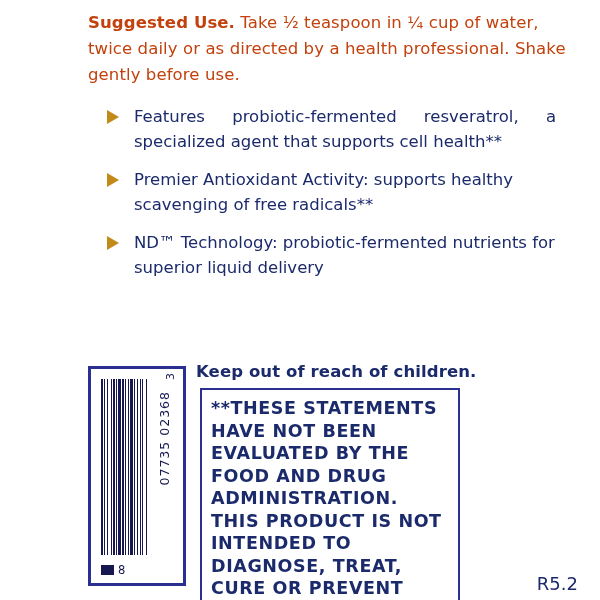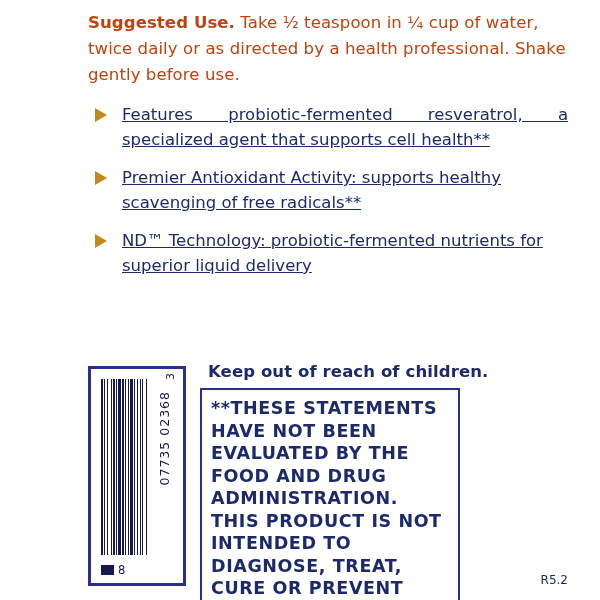--- a/index.html
+++ b/index.html
@@ -27,24 +27,23 @@
     line-height: 26px;
     color: #c2410c;
     margin: 0 0 14px 0;
     letter-spacing: 0.1px;
   }
   .suggested .lead {
     font-weight: bold;
   }
   
   .bullets {
-    margin: 4px;
+    margin: 16px;
     padding: 0;
     list-style: none;
-    text-decoration: underline;
   }
   .bullet {
     position: relative;
     padding-left: 30px;
     margin-bottom: 13px;
     font-size: 16.5px;
     line-height: 25px;
     color: #1b2a6b;
     text-align: justify;
     padding-right: 6px;
@@ -137,21 +136,21 @@
     background: #16184f;
     display: block;
   }
   .bc-bottom .d8 {
     font-size: 11.5px;
     color: #16184f;
   }
   
   .keepout {
     position: absolute;
-    left: 208px;
+    left: 196px;
     top: 4px;
     font-size: 16.5px;
     font-weight: bold;
     color: #1b2a6b;
     letter-spacing: 0.1px;
   }
   
   .disclaimer {
     position: absolute;
     left: 200px;
@@ -165,23 +164,23 @@
     margin: 0;
     font-size: 17.5px;
     line-height: 22.5px;
     font-weight: bold;
     letter-spacing: 0.6px;
     color: #1b2a6b;
     text-transform: uppercase;
   }
   .revision {
     position: absolute;
-    right: 32px;
+    right: 22px;
     top: 215px;
-    font-size: 12px;
+    font-size: 18px;
     color: #1b2a6b;
   }
 </style>
 </head>
 <body>
 
 <div class="label">
 
   <p class="suggested">
     <span class="lead">Suggested Use.</span><span> Take ½ teaspoon in ¼ cup of water, twice daily or as directed by a health professional. Shake gently before use.</span>

